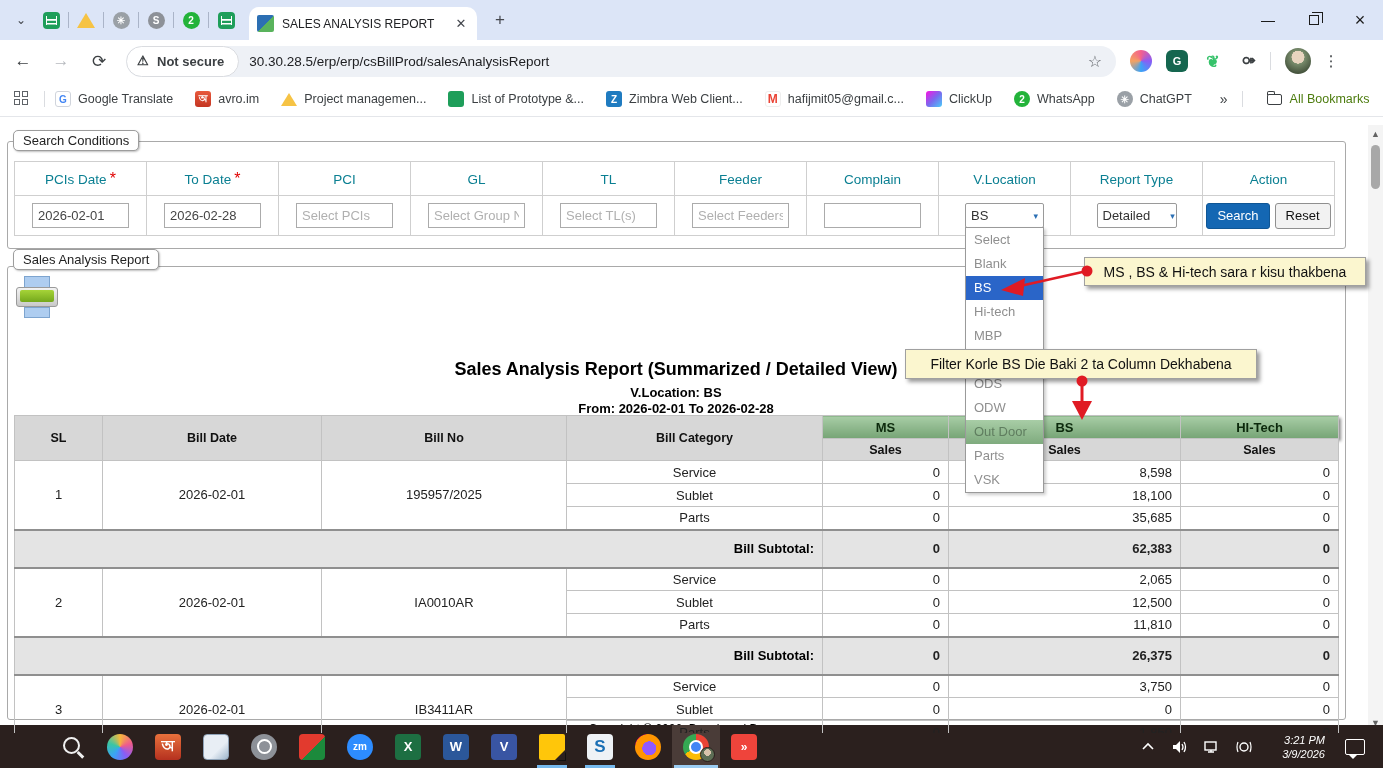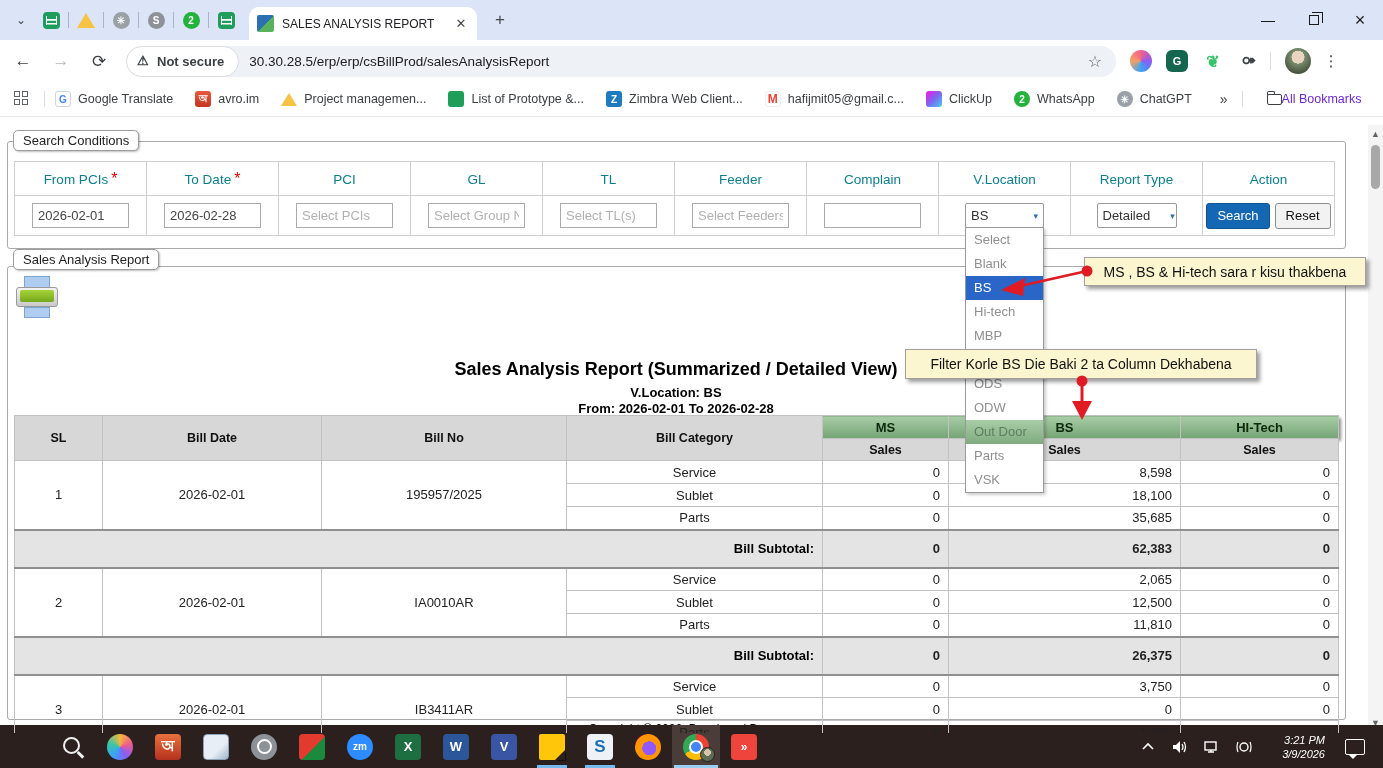--- a/index.html
+++ b/index.html
@@ -64,21 +64,21 @@
   .bico.translate { background:#fff; border:1px solid #d0d4dc; color:#4285f4; }
   .bico.avro { background:linear-gradient(180deg,#e8593c,#c43522); }
   .bico.drive { background:none; width:0; height:0; border-left:8px solid transparent; border-right:8px solid transparent; border-bottom:13px solid #f6c344; border-radius:0; }
   .bico.sheets { background:#1e9e5a; }
   .bico.zimbra { background:#1f7bc0; }
   .bico.gmail { background:#fff; color:#ea4335; border:1px solid #eee; font-size:12px; }
   .bico.clickup { background:linear-gradient(135deg,#fa12e3,#7b68ee 50%,#49ccf9); }
   .bico.wa { background:#23b33a; border-radius:50%; }
   .bico.gpt { background:#9aa0a6; border-radius:50%; }
   .boverflow { margin-left:28px; color:#3c4043; font-size:14px; }
-  .allbm { margin-left:14px; display:flex; align-items:center; font-size:12.5px; color:#6d28d9; }
+  .allbm { margin-left:14px; display:flex; align-items:center; gap:8px; font-size:12.5px; color:#4d7c0f; }
   .folder-ico { width:15px; height:11px; border:1.5px solid #3c4043; border-radius:2px; position:relative; }
   .folder-ico::before { content:""; position:absolute; top:-4px; left:-1px; width:6px; height:3px; border:1.5px solid #3c4043; border-bottom:none; border-radius:2px 2px 0 0; }
 
   
   .page { position:absolute; top:125px; left:0; width:1383px; height:608px; background:#fff; overflow:hidden; }
 
   fieldset.box { position:absolute; border:1px solid #a9a9a9; border-radius:3px; }
   .legendbox { position:absolute; background:#fff; border:1px solid #9d9d9d; border-radius:5px; box-shadow:1px 1px 2px rgba(0,0,0,.25); padding:2px 9px; font-size:13px; color:#222; z-index:5; }
 
   .fs-search { left:7px; top:16px; width:1339px; height:108px; }
@@ -313,21 +313,21 @@
           <col>
           <col>
           <col>
           <col>
           <col>
           <col>
           <col>
         </colgroup>
       <tbody>
           <tr class="lbl" id="condLabels">
-            <td><span class="flabel">From PCIs</span><span class="req">*</span></td>
+            <td><span class="flabel">PCIs Date</span><span class="req">*</span></td>
             <td><span class="flabel">To Date</span><span class="req">*</span></td>
             <td><span class="flabel">PCI</span></td>
             <td><span class="flabel">GL</span></td>
             <td><span class="flabel">TL</span></td>
             <td><span class="flabel">Feeder</span></td>
             <td><span class="flabel">Complain</span></td>
             <td><span class="flabel">V.Location</span></td>
             <td><span class="flabel">Report Type</span></td>
             <td><span class="flabel">Action</span></td>
           </tr>

